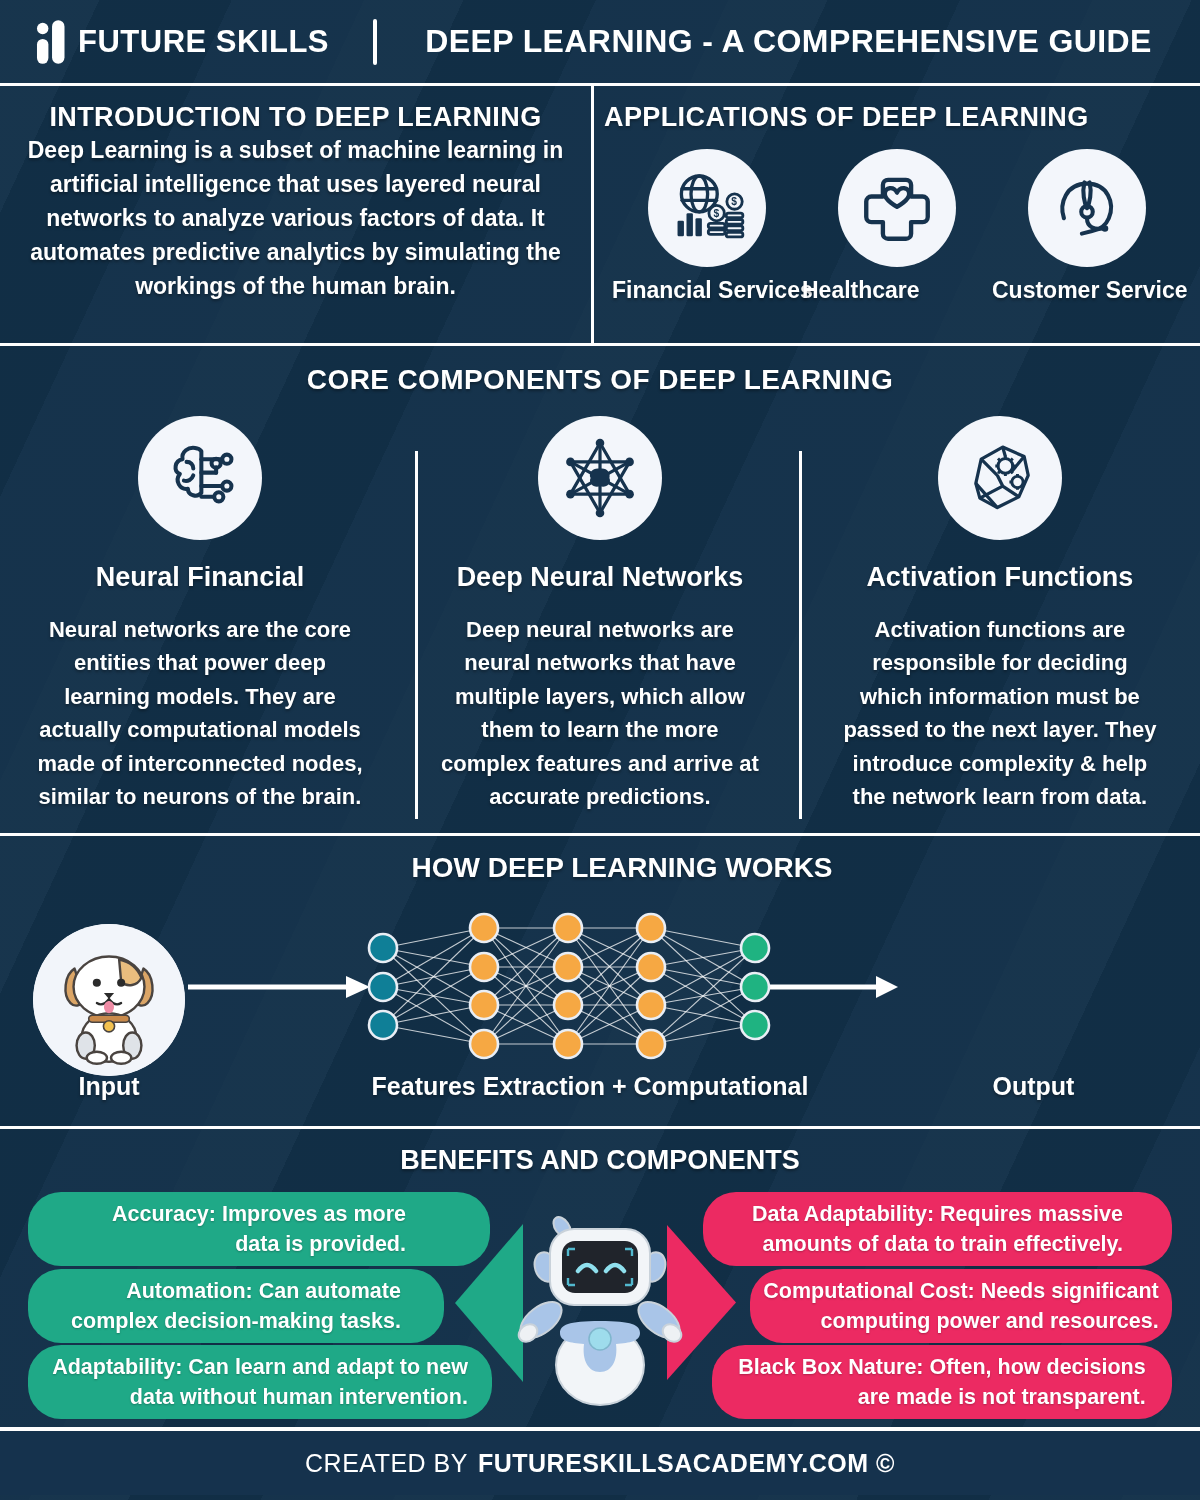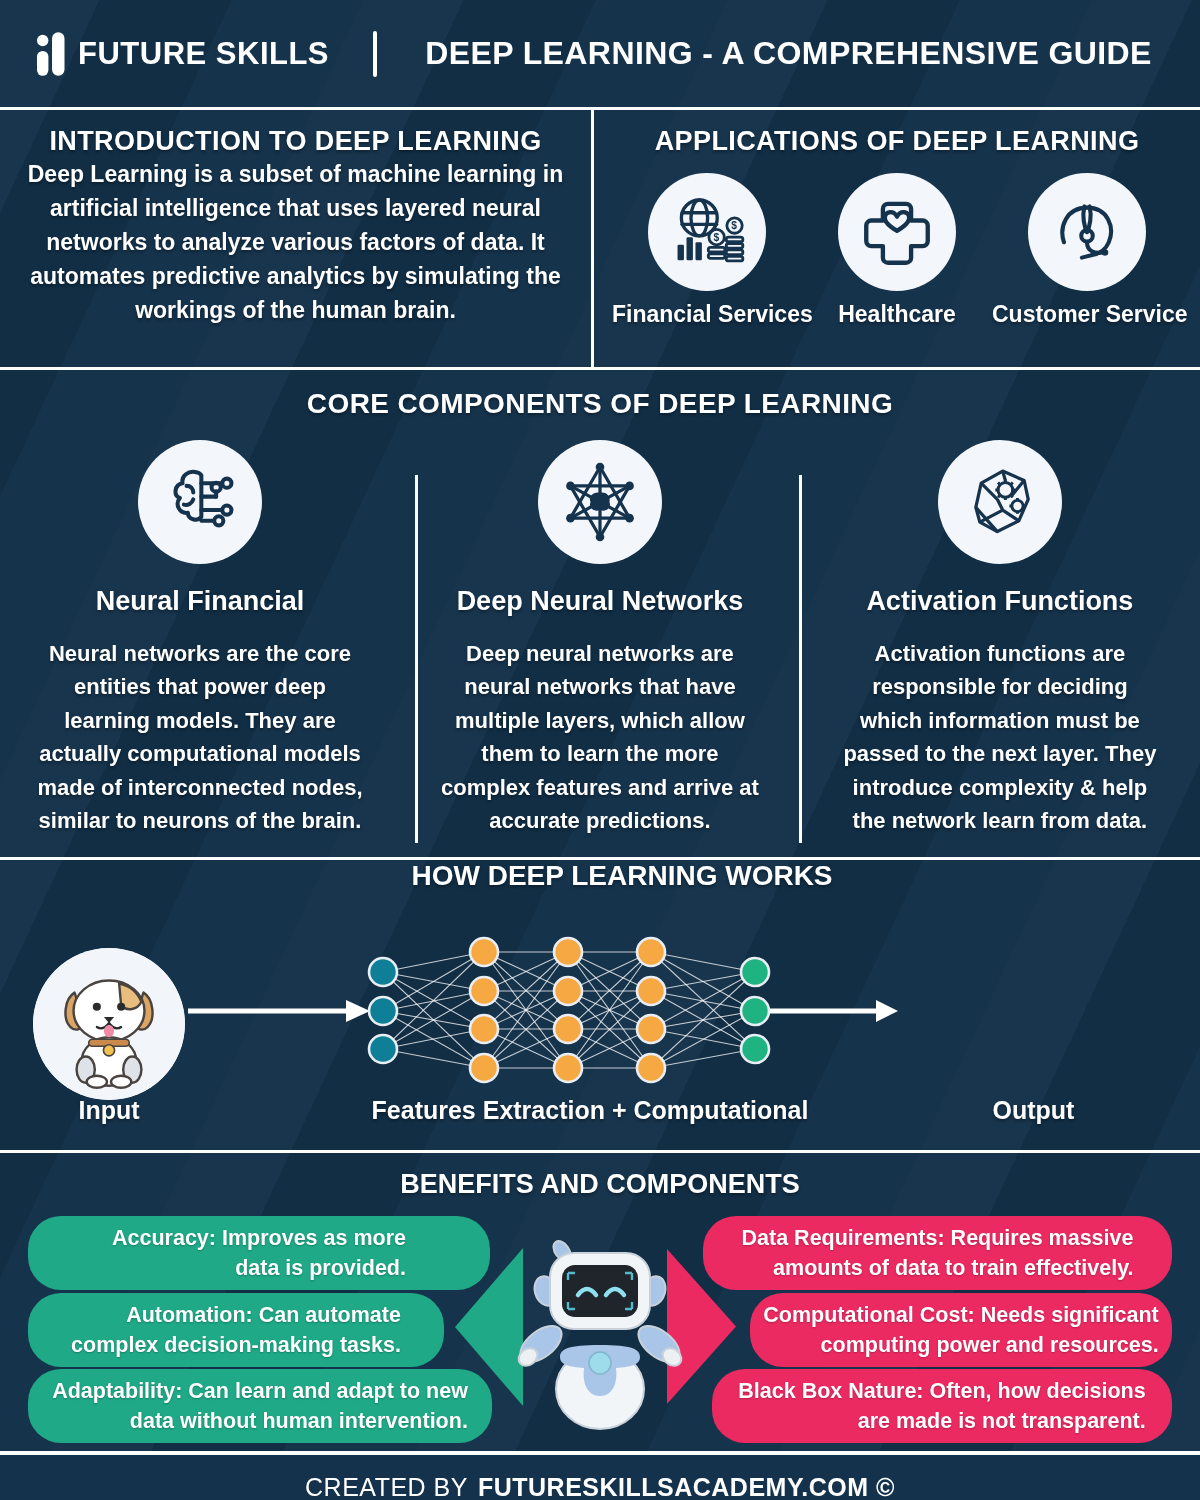--- a/index.html
+++ b/index.html
@@ -6,50 +6,50 @@
   html,body { background:#0b1f30; }
   body { font-family:"Liberation Sans", sans-serif; }
   .poster { position:relative; width:1200px; height:1500px; background:#123049; color:#fff; overflow:hidden; margin:0 auto; }
   .poster::before { content:""; position:absolute; inset:0; z-index:0; pointer-events:none;
      background:
        repeating-linear-gradient(115deg, rgba(255,255,255,0.025) 0 90px, rgba(0,0,0,0.05) 90px 210px, rgba(255,255,255,0.015) 210px 330px);
   }
   .sec { position:relative; z-index:1; }
 
   
-  .header { height:110px; border-bottom:3px solid #fff; display:flex; align-items:center; padding:0 34px; }
+  .header { height:86px; border-bottom:3px solid #fff; display:flex; align-items:center; padding:0 34px; }
   .brand { display:flex; align-items:center; gap:10px; }
   .brand-name { font-size:31px; font-weight:bold; letter-spacing:.5px; white-space:nowrap; }
   .hdr-sep { width:4px; height:46px; background:#fff; margin:0 34px 0 44px; border-radius:2px; }
   .hdr-title { flex:1; text-align:center; font-size:32px; font-weight:bold; letter-spacing:.4px; white-space:nowrap; }
 
   
   .row2 { height:260px; border-bottom:3px solid #fff; display:flex; }
   .panel-intro { width:603px; border-right:3px solid #fff; padding:16px 20px 0; text-align:center; }
-  .panel-apps  { flex:1; padding:16px 10px 16px; text-align:center; }
+  .panel-apps  { flex:1; padding:16px 10px 16px; text-align:left; }
   .sec-title { font-size:27px; font-weight:bold; letter-spacing:.4px; text-shadow:0 2px 3px rgba(0,0,0,.35); }
   .intro-body { margin-top:0; font-size:23px; font-weight:bold; line-height:1.48; white-space:pre-line; text-shadow:0 2px 3px rgba(0,0,0,.35); }
   .apps-row { display:flex; justify-content:space-around; margin-top:16px; padding:0 8px; }
   .app-item { width:190px; }
   .icon-circle { width:118px; height:118px; border-radius:50%; background:#f3f6fb; margin:0 auto; display:flex; align-items:center; justify-content:center; }
   .app-label { margin-top:10px; font-size:23px; font-weight:bold; white-space:nowrap; text-shadow:0 2px 3px rgba(0,0,0,.35); }
 
   
   .core { height:490px; border-bottom:3px solid #fff; text-align:center; padding-top:18px; }
   .core-cols { display:flex; margin-top:20px; }
   .core-col { width:33.33%; padding:0 18px; }
   .core-col .icon-circle { width:124px; height:124px; }
   .core-head { margin-top:22px; font-size:27px; font-weight:bold; text-shadow:0 2px 3px rgba(0,0,0,.35); }
   .core-body { margin-top:20px; font-size:22px; font-weight:bold; line-height:1.52; white-space:pre-line; text-shadow:0 2px 3px rgba(0,0,0,.35); }
   .core-div { position:absolute; width:3px; background:#fff; top:105px; height:368px; }
   .core-div.d1 { left:415px; } .core-div.d2 { left:799px; }
 
   
   .how { height:293px; border-bottom:3px solid #fff; }
-  .how-title { text-align:center; font-size:28px; font-weight:bold; text-shadow:0 2px 3px rgba(0,0,0,.35);margin-left:44px; }
+  .how-title { text-align:center; padding-top:16px; font-size:28px; font-weight:bold; text-shadow:0 2px 3px rgba(0,0,0,.35);margin-left:44px; }
   .how .abs { position:absolute; }
   #dog-wrap { left:33px; top:88px; width:152px; height:152px; border-radius:50%; background:#f2f5fa; overflow:hidden; }
   #network-svg { left:0; top:0; width:1200px; height:293px; }
   .how-label { position:absolute; top:236px; text-align:center; font-size:25px; font-weight:bold; text-shadow:0 2px 3px rgba(0,0,0,.35); }
   #output-box { left:900px; top:77px; width:267px; height:148px; background:#eef2fb; display:flex; align-items:center; justify-content:center; text-align:center;
      color:#1a2a6c; font-size:23px; font-weight:bold; line-height:1.45; white-space:pre-line; }
 
   
   .bc { height:298px; }
   .bc-title { text-align:center; padding-top:16px; font-size:27px; font-weight:bold; text-shadow:0 2px 3px rgba(0,0,0,.35); }
@@ -372,21 +372,21 @@
   <div class="sec bc">
     <div class="bc-title">BENEFITS AND COMPONENTS</div>
 
     <div id="b1" class="pill green">Accuracy: Improves as more
 data is provided.</div>
     <div id="b2" class="pill green">Automation: Can automate
 complex decision-making tasks.</div>
     <div id="b3" class="pill green">Adaptability: Can learn and adapt to new
 data without human intervention.</div>
 
-    <div id="c1" class="pill pink">Data Requirements: Requires massive
+    <div id="c1" class="pill pink">Data Adaptability: Requires massive
 amounts of data to train effectively.</div>
     <div id="c2" class="pill pink">Computational Cost: Needs significant
 computing power and resources.</div>
     <div id="c3" class="pill pink">Black Box Nature: Often, how decisions
 are made is not transparent.</div>
 
     <div id="tri-green" class="tri"></div>
     <div id="tri-pink" class="tri"></div>
 
     <div id="robot-wrap">

